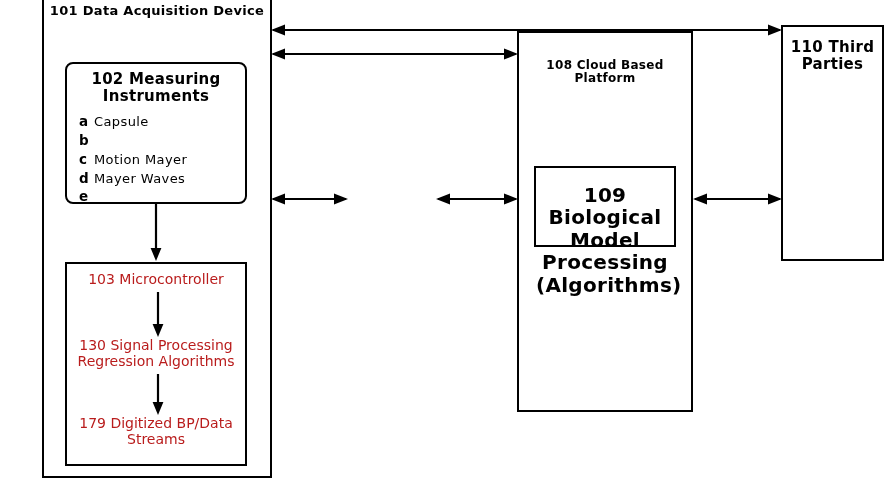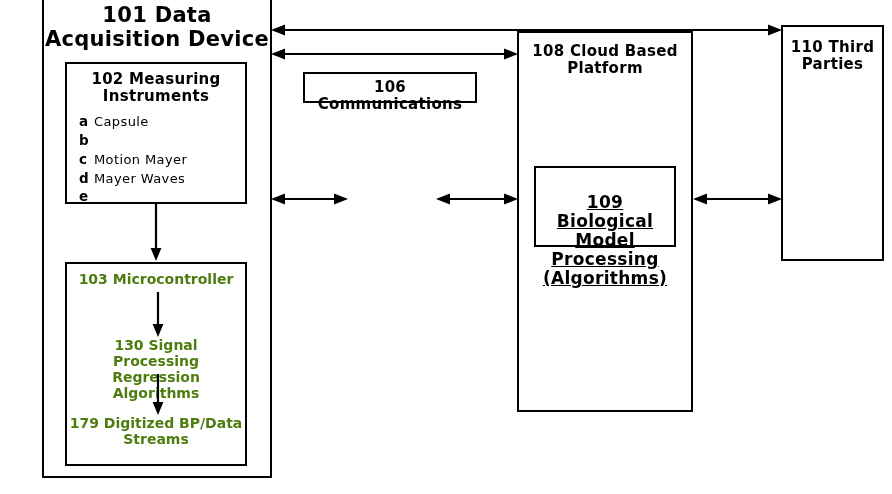--- a/index.html
+++ b/index.html
@@ -30,24 +30,24 @@
     right: 0;
     text-align: center;
     color: #000000;
     font-weight: 700;
     letter-spacing: 0.3px;
     line-height: 1.12;
     white-space: pre-line;
   }
   
   #box-101 { left: 42px; top: -6px; width: 230px; height: 484px; }
-  #box-101 .box-label { top: 8px; font-size: 21px; }
-
-  
-  #box-102 { left: 65px; top: 62px; width: 182px; height: 142px; }
+  #box-101 .box-label { top: 8px; font-size: 13px; }
+
+  
+  #box-102 { left: 65px; top: 62px; width: 182px; height: 142px; border-radius: 8px; }
   #box-102 .box-label { top: 7px; font-size: 15px; }
   .instr-list {
     position: absolute;
     top: 48px;
     left: 12px;
     right: 6px;
     color: #000;
     font-size: 13px;
     line-height: 1.38;
   }
@@ -64,45 +64,45 @@
   }
   .instr-val { font-weight: 400; letter-spacing: 0.4px; }
 
   
   #box-proc { left: 65px; top: 262px; width: 182px; height: 204px; }
   .proc-label {
     position: absolute;
     left: 2px;
     right: 2px;
     text-align: center;
-    color: #4d7c0f;
-    font-weight: 700;
+    color: #b91c1c;
+    font-weight: 400;
     font-size: 14px;
     line-height: 1.14;
     white-space: pre-line;
   }
   #proc-103 { top: 8px; }
   #proc-104 { top: 74px; }
   #proc-105 { top: 152px; }
 
   
   #box-106 { left: 303px; top: 72px; width: 174px; height: 31px; }
   #box-106 .box-label { top: 5px; font-size: 15px; }
 
   
   #box-107 { left: 347px; top: 141px; width: 89px; height: 130px; }
   #box-107 .box-label { top: 17px; font-size: 15px; }
 
   
   #box-108 { left: 517px; top: 31px; width: 176px; height: 381px; }
-  #box-108 .box-label { top: 10px; font-size: 15px; }
+  #box-108 .box-label { top: 26px; font-size: 12px; }
 
   
   #box-109 { left: 534px; top: 166px; width: 142px; height: 81px; }
-  #box-109 .box-label { top: 25px; font-size: 17px; text-decoration: underline; }
+  #box-109 .box-label { top: 16px; font-size: 20px; }
 
   
   #box-110 { left: 781px; top: 25px; width: 103px; height: 236px; }
   #box-110 .box-label { top: 12px; font-size: 15px; }
 
   
   .conn { position: absolute; }
   .conn svg { display: block; overflow: visible; }
 </style>
 </head>
@@ -154,23 +154,20 @@
     </div>
 
     <div class="conn" style="left:84px; top:110px;">
       <svg width="14" height="42" viewBox="0 0 14 42">
         <line x1="7" y1="0" x2="7" y2="32" stroke="#000" stroke-width="2.2"></line>
         <polygon points="7,41 1.6,28 12.4,28" fill="#000"></polygon>
       </svg>
     </div>
   </div>
 
-  <div class="box" id="box-106">
-    <div class="box-label">106 Communications</div>
-  </div>
 
 
   <div class="box" id="box-108">
     <div class="box-label">108 Cloud Based
 Platform</div>
   </div>
 
   <div class="box" id="box-109">
     <div class="box-label">109 Biological
 Model Processing

